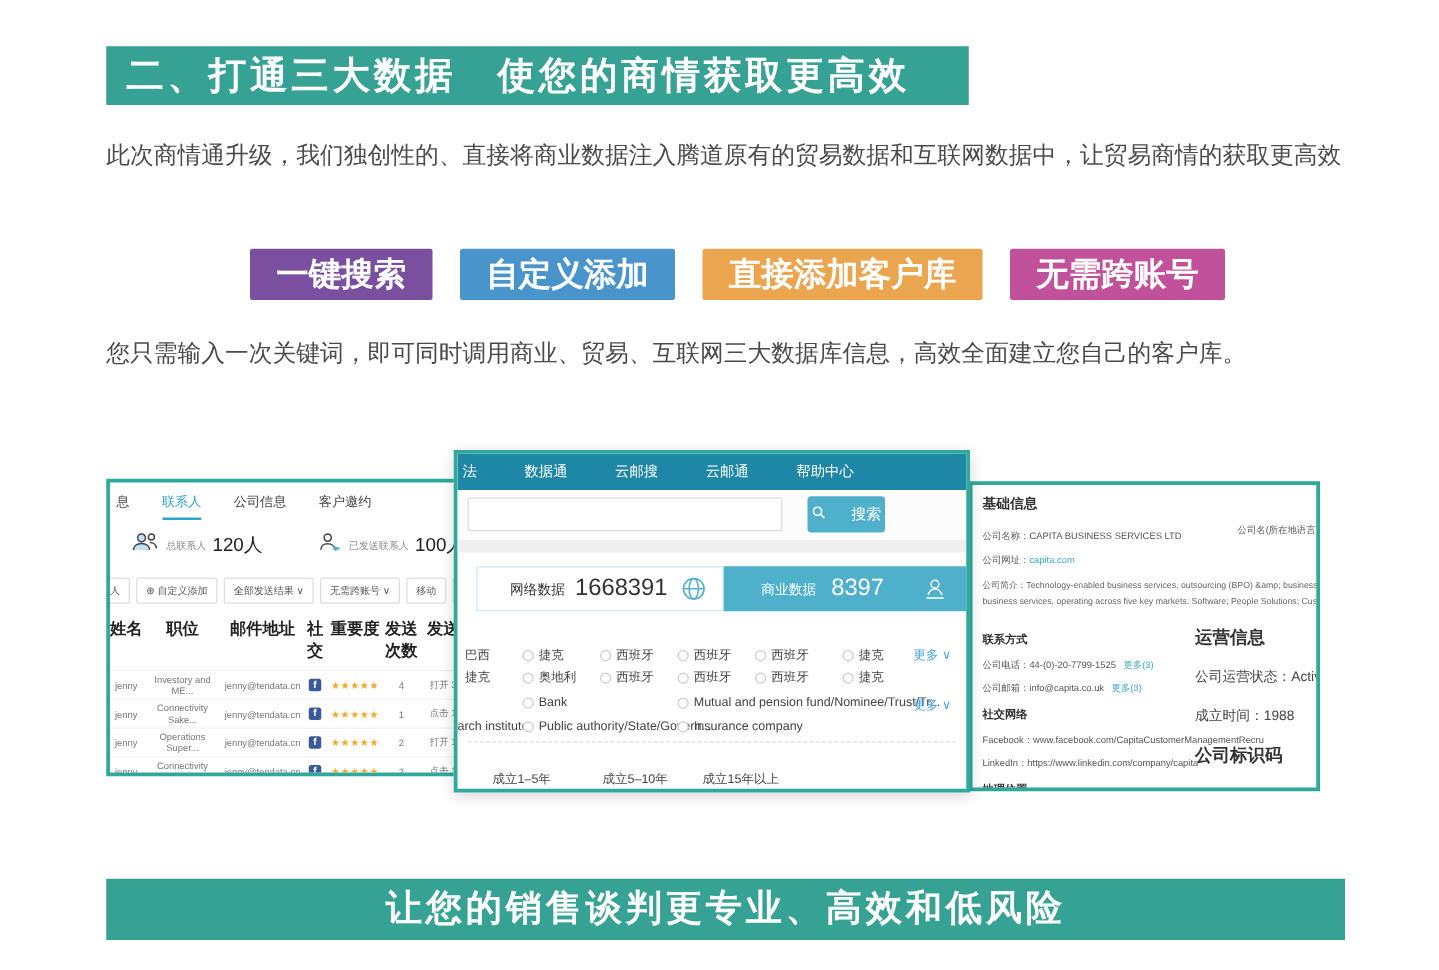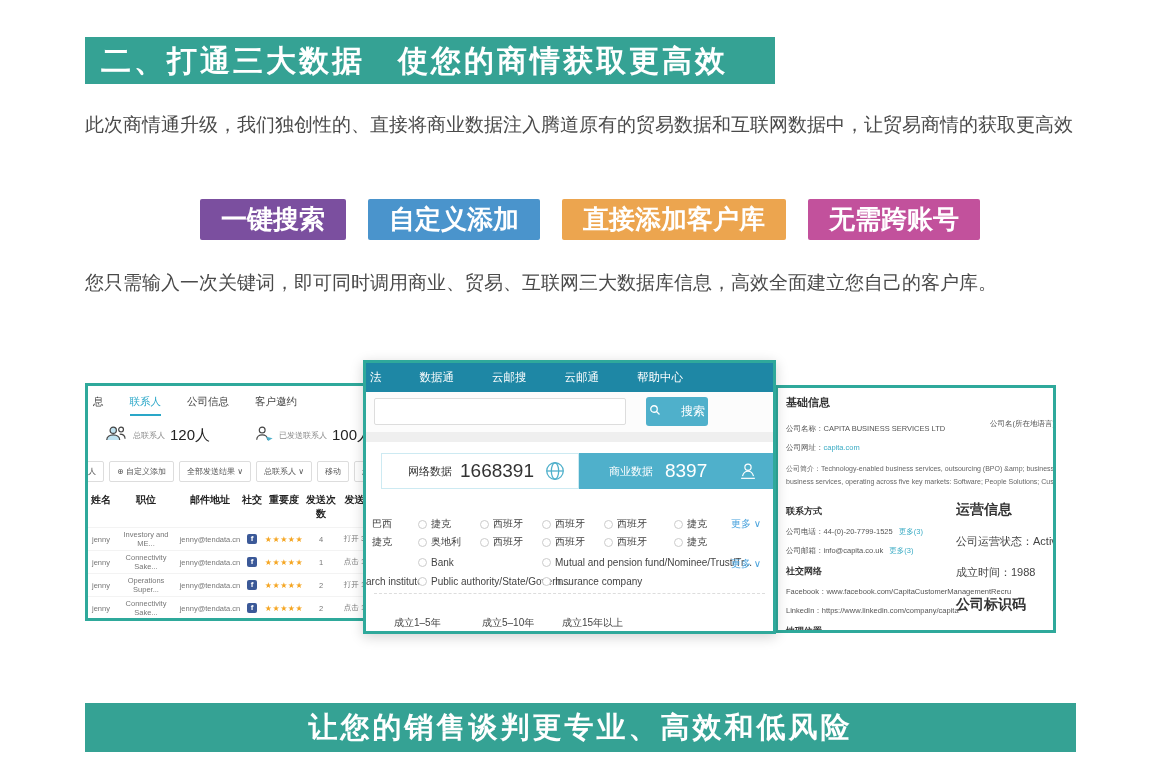--- a/index.html
+++ b/index.html
@@ -30,21 +30,21 @@
   
   .cp-tabs { display:flex; gap:26px; padding:9px 0 0 5px; font-size:10.5px; color:#444; }
   .cp-tab { padding-bottom:5px; cursor:default; white-space:nowrap; }
   .cp-tab.active { color:#2aa7c8; border-bottom:2px solid #2aa7c8; }
   .cp-stats { display:flex; gap:44px; align-items:center; padding:9px 0 9px 16px; }
   .stat { display:flex; align-items:center; gap:5px; }
   .stat-label { font-size:8px; color:#8a8a8a; }
   .stat-value { font-size:15px; color:#222; }
   .cp-toolbar { display:flex; gap:5px; align-items:center; padding:6px 0 6px 0; margin-left:-16px; }
   .tbtn { border:1px solid #ddd; border-radius:2px; background:#fff; font-size:8px; color:#555; padding:4px 7px; white-space:nowrap; }
-  .cp-thead { display:flex; font-size:10px; color:#222; padding:5px 0 6px 0; font-weight:bold; }
+  .cp-thead { display:flex; font-size:13px; color:#222; padding:5px 0 6px 0; font-weight:bold; }
   .cp-row { display:flex; align-items:center; height:23px; border-top:1px solid #f3f3f3; font-size:7.5px; color:#777; }
   .c-name{width:26px;text-align:center;} .c-title{width:64px;text-align:center;}
   .c-email{width:64px;text-align:center;} .c-social{width:20px;text-align:center;}
   .c-stars{width:44px;text-align:center;} .c-count{width:30px;text-align:center;}
   .c-status{width:37px;text-align:center;white-space:nowrap;}
   .stars { color:#f5a623; font-size:8px; letter-spacing:.5px; }
   .fb { display:inline-block; width:10px; height:10px; background:#3b5998; color:#fff; font-size:8px; font-weight:bold; line-height:10px; text-align:center; border-radius:2px; }
 
   
   .sp-header { height:29px; background:#1e87a5; display:flex; align-items:center; gap:38px; padding-left:4px; color:#fff; font-size:11.5px; white-space:nowrap; }
@@ -138,21 +138,21 @@
           </svg>
         </span>
         <span class="stat-label">已发送联系人</span>
         <span class="stat-value">100人</span>
       </div>
     </div>
     <div class="cp-toolbar">
       <span class="tbtn">系人</span>
       <span class="tbtn">⊕ 自定义添加</span>
       <span class="tbtn">全部发送结果 ∨</span>
-      <span class="tbtn">总联系人 ∨</span>
+      <span class="tbtn">无需跨账号 ∨</span>
       <span class="tbtn">移动</span>
       <span class="tbtn">删除</span>
 
     </div>
     <div class="cp-thead">
       <span class="c-name">姓名</span>
       <span class="c-title">职位</span>
       <span class="c-email">邮件地址</span>
       <span class="c-social">社交</span>
       <span class="c-stars">重要度</span>

